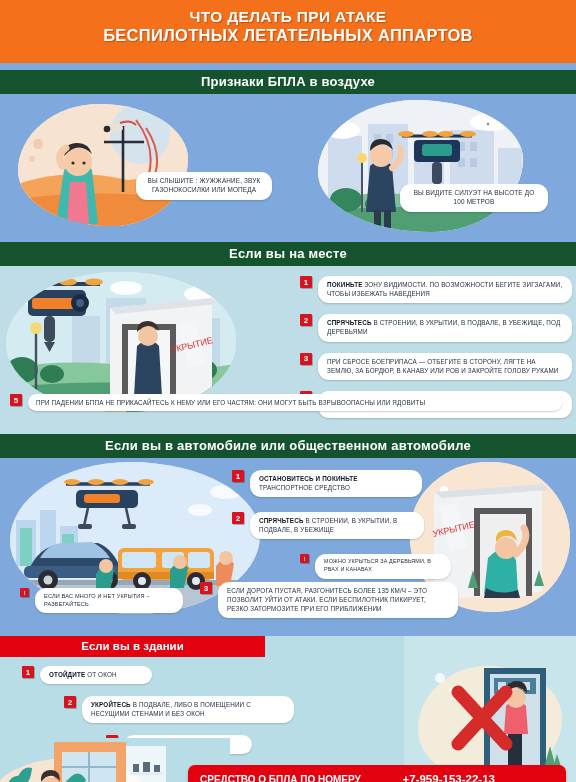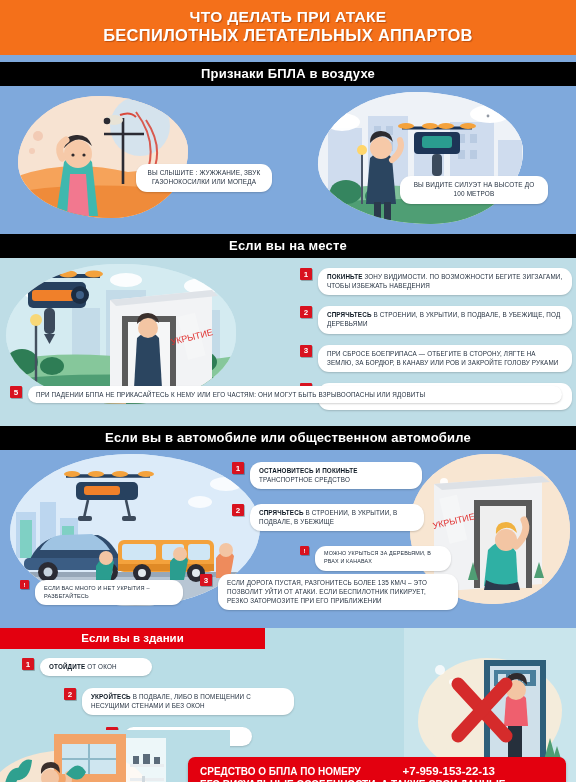--- a/index.html
+++ b/index.html
@@ -6,35 +6,35 @@
   body {
     width: 576px; height: 782px;
     font-family: "Liberation Sans", sans-serif;
     background: #ff6b17;
     overflow: hidden;
     position: relative;
   }
   
   .title-bar {
     background: #f4701a;
-    padding: 8px 0 10px 0;
+    padding: 8px 0 18px 0;
     text-align: center;
   }
   .title-bar .line {
     color: #fff; font-weight: bold;
     letter-spacing: .3px;
     text-shadow: 1px 1px 1px rgba(120,40,0,.45);
   }
   .title-bar .l1 { font-size: 15.5px; }
   .title-bar .l2 { font-size: 16.5px; margin-top: 0; }
   .title-underline { height: 7px; background: #7fa9dc; }
 
   
   .sec-head {
-    background: #000000;
+    background: #14532d;
     color: #fff;
     text-align: center;
     font-size: 13px;
     font-weight: bold;
     padding: 4px 0 5px 0;
     letter-spacing: .2px;
     position: relative;
   }
   .sec-head::after {
     content:""; position:absolute; left:0; right:0; bottom:-3px; height:3px;

